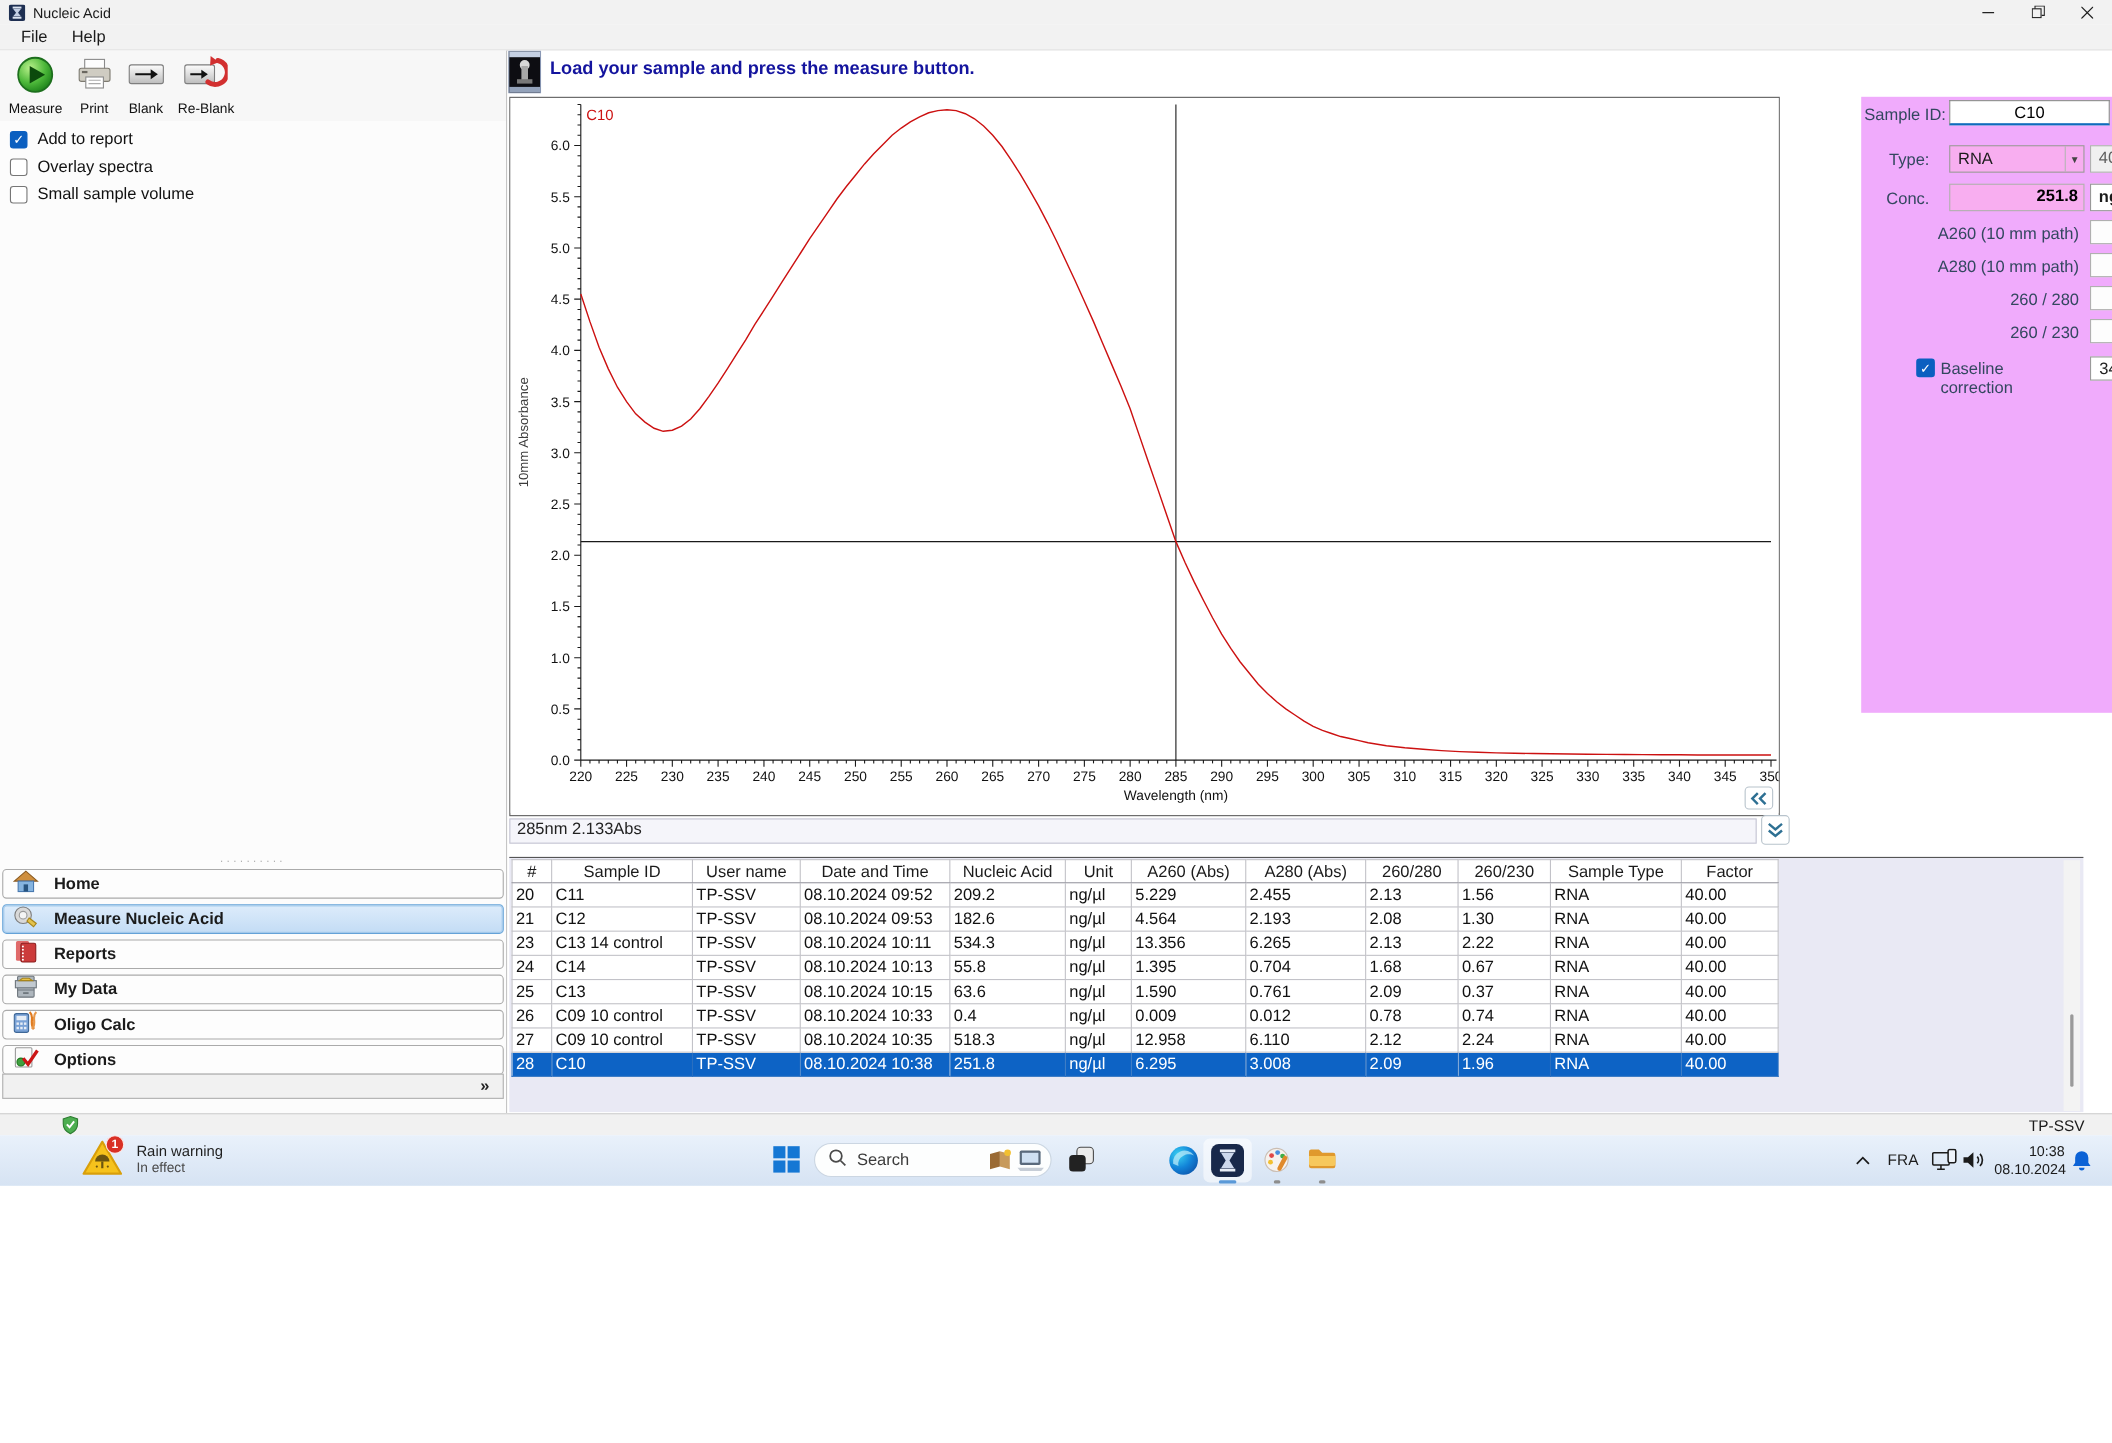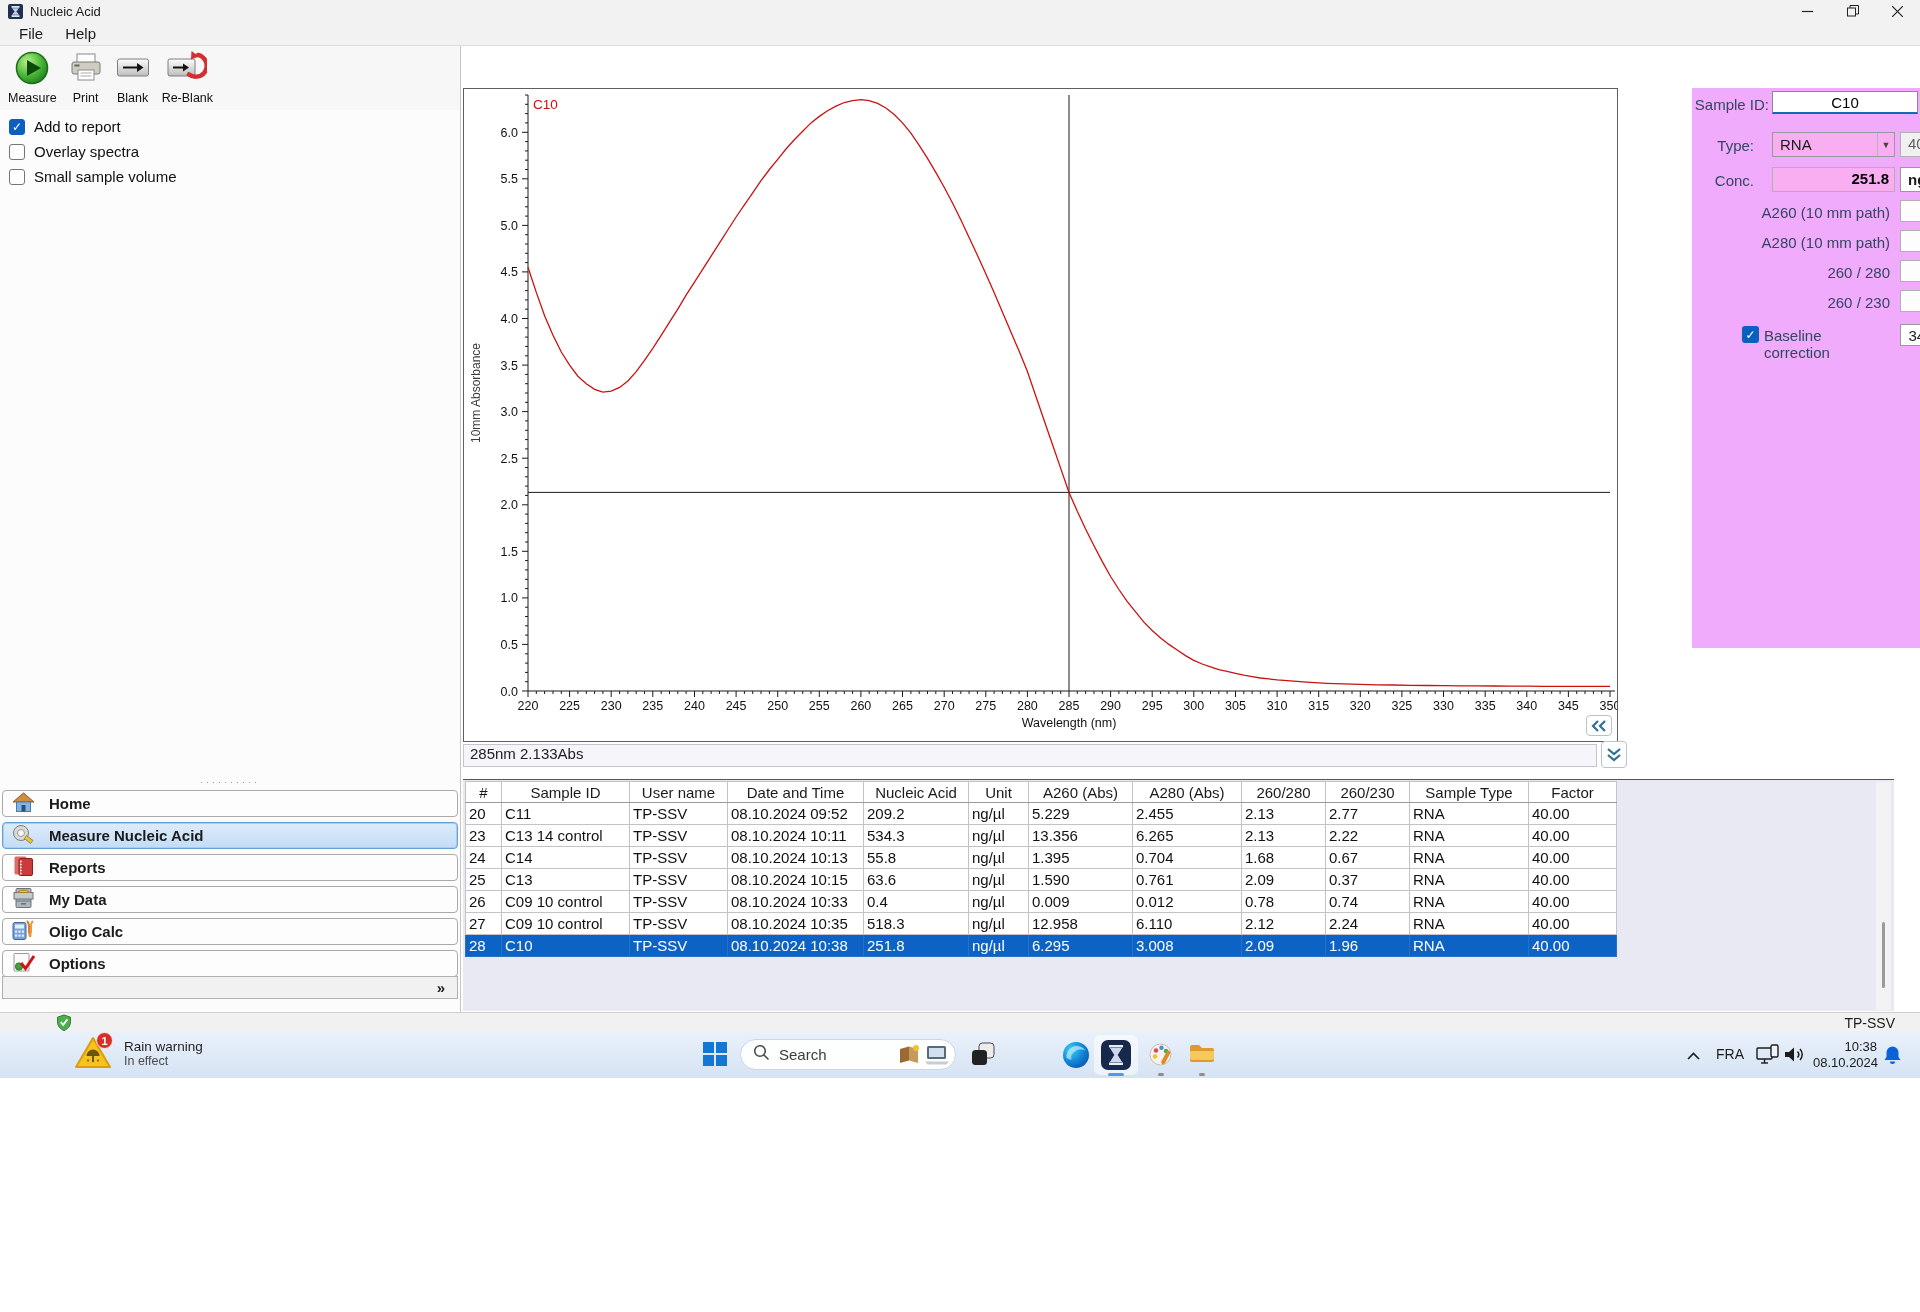--- a/index.html
+++ b/index.html
@@ -278,20 +278,33 @@
               <path d="M10 13 L14.5 18.5 L23 6" stroke="#cc1616" stroke-width="3" fill="none"></path>
             </svg></span>
      <span class="navlabel">Options</span>
    </div>
       </div>
     <div class="navfooter">
       <span>»</span>
     </div>
   </div>
 
+  <div class="abs msgbar">
+    <span class="msgicon">
+      <svg width="30" height="39">
+          <rect x="0.5" y="0.5" width="29" height="38" fill="#0d0d12" stroke="#8a9ab8"></rect>
+          <rect x="1" y="1" width="28" height="5" fill="#c4cfe2"></rect>
+          <rect x="1" y="33" width="28" height="5" fill="#93a2ba"></rect>
+          <circle cx="15" cy="13" r="4.5" fill="#d8d8d8"></circle>
+          <rect x="12" y="14" width="6" height="13" fill="#a8a8a8"></rect>
+          <rect x="8" y="26" width="14" height="4" fill="#787878"></rect>
+        </svg>
+    </span>
+    <span class="msgtext">Load your sample and press the measure button.</span>
+  </div>
 
   <div class="abs chartbox">
     <svg id="chartsvg" width="1153" height="650">
         <rect x="0" y="0" width="1153" height="650" fill="#ffffff"></rect>
         <line x1="64" y1="6" x2="64" y2="602" stroke="#1a1a1a"></line>
         <line x1="64" y1="602" x2="1151" y2="602" stroke="#1a1a1a"></line>
         <line x1="58" y1="602.0" x2="64" y2="602.0" stroke="#1a1a1a"></line>
         <text x="54" y="606.5" text-anchor="end" font-size="12.5" fill="#111" font-family="Liberation Sans,sans-serif">0.0</text>
         <line x1="61" y1="592.7" x2="64" y2="592.7" stroke="#1a1a1a"></line>
         <line x1="61" y1="583.4" x2="64" y2="583.4" stroke="#1a1a1a"></line>
@@ -618,21 +631,35 @@
           <tr>
             <td>20</td>
             <td>C11</td>
             <td>TP-SSV</td>
             <td>08.10.2024 09:52</td>
             <td>209.2</td>
             <td>ng/µl</td>
             <td>5.229</td>
             <td>2.455</td>
             <td>2.13</td>
-            <td>2.77</td>
+            <td>1.56</td>
+            <td>RNA</td>
+            <td>40.00</td>
+          </tr>
+          <tr>
+            <td>21</td>
+            <td>C12</td>
+            <td>TP-SSV</td>
+            <td>08.10.2024 09:53</td>
+            <td>182.6</td>
+            <td>ng/µl</td>
+            <td>4.564</td>
+            <td>2.193</td>
+            <td>2.08</td>
+            <td>1.30</td>
             <td>RNA</td>
             <td>40.00</td>
           </tr>
           <tr>
             <td>23</td>
             <td>C13 14 control</td>
             <td>TP-SSV</td>
             <td>08.10.2024 10:11</td>
             <td>534.3</td>
             <td>ng/µl</td>

